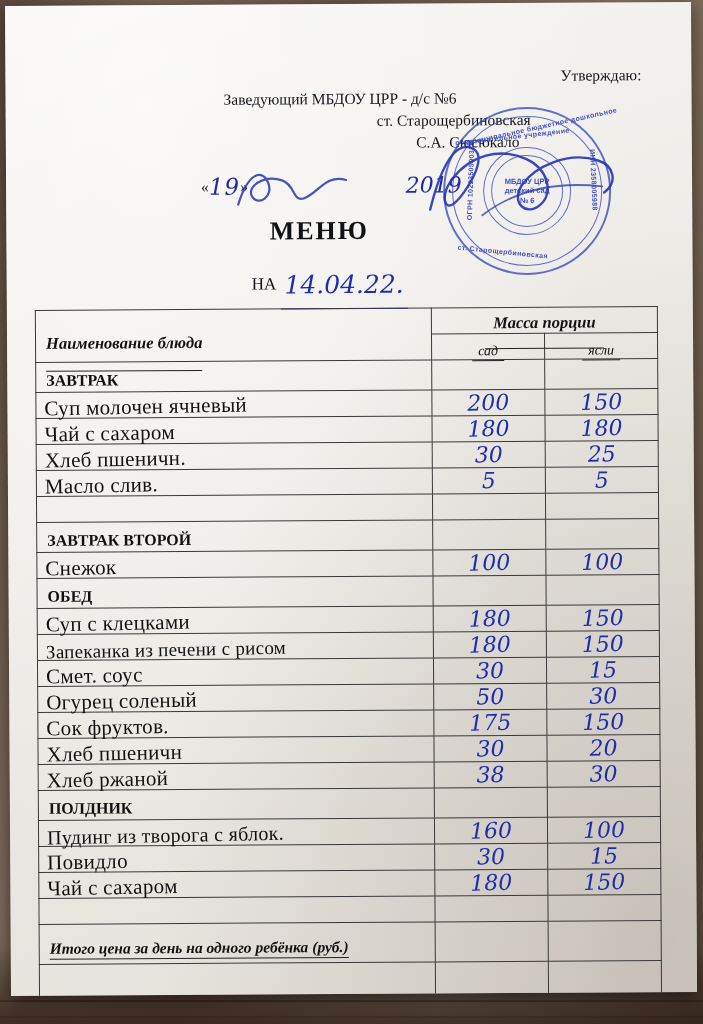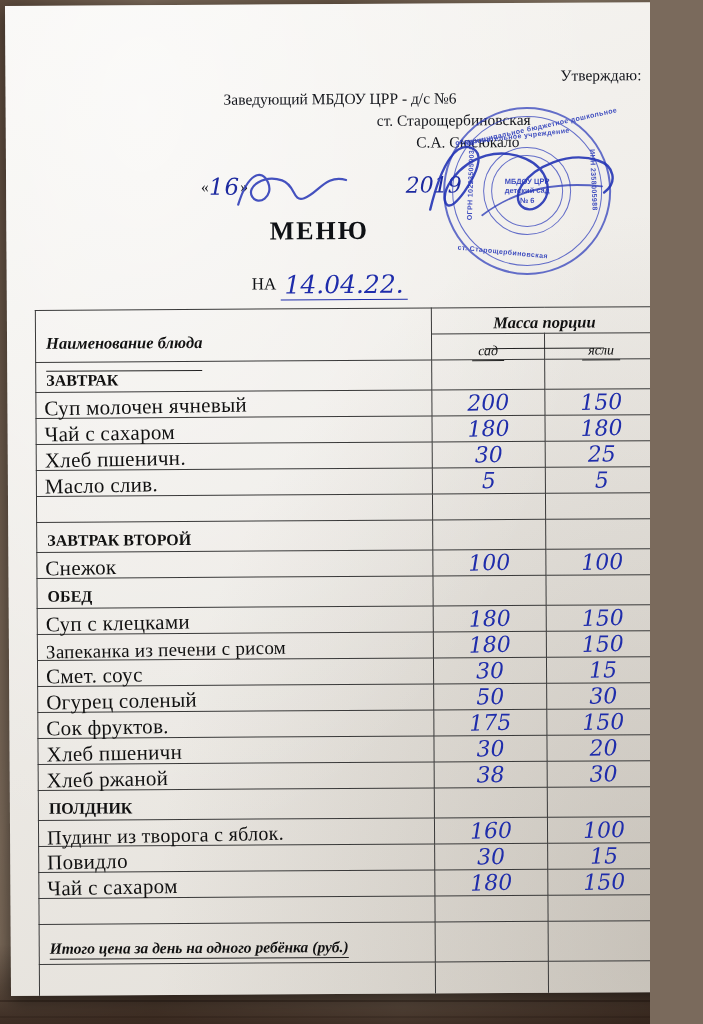--- a/index.html
+++ b/index.html
@@ -2,21 +2,21 @@
 <html><head>
 <meta charset="utf-8">
 <style>
   html, body {
     margin: 0;
     padding: 0;
     background: #7a6a5c;
   }
   #page {
     position: relative;
-    width: 650px;
+    width: 703px;
     height: 1024px;
     overflow: hidden;
     background: #6d5c4e;
     font-family: "Liberation Serif", serif;
   }
   
   .backdrop {
     position: absolute;
     inset: 0;
     background:
@@ -127,21 +127,21 @@
     padding-right: 40px;
   }
   .na-line .hw {
     font-family: "DejaVu Serif", serif;
     font-style: italic;
     color: #1f2dab;
     font-size: 25px;
     position: relative;
     top: 4px;
     border-bottom: 1.5px solid #1f2dab;
-    padding: 0 4px 0 4px;
+    padding: 0 4px 9px 4px;
   }
 
   
   .stamp {
     position: absolute;
     left: 437px;
     top: 104px;
     width: 168px;
     height: 168px;
     pointer-events: none;
@@ -317,21 +317,21 @@
     <div class="sheet-inner">
 
       <div class="header">
         <div class="l1">Утверждаю:</div>
         <div class="l2">Заведующий МБДОУ ЦРР - д/с №6</div>
         <div class="l3">ст. Старощербиновская</div>
         <div class="l4">С.А. Сюсюкало</div>
       </div>
 
       <div class="date-line">
-        <span class="q">«</span><span class="hw-date-day">16</span><span class="q">»</span>
+        <span class="q">«</span><span class="hw-date-day">19</span><span class="q">»</span>
         <span style="display:inline-block;width:150px"></span>
         <span class="hw-year">2019</span>
       </div>
 
       <div class="stamp">
         <div class="ring r1"></div>
         <div class="ring r2"></div>
         <div class="ring r3"></div>
         <div class="ring r4"></div>
         <div class="stamp-arc arc-top">Муниципальное бюджетное дошкольное</div>

